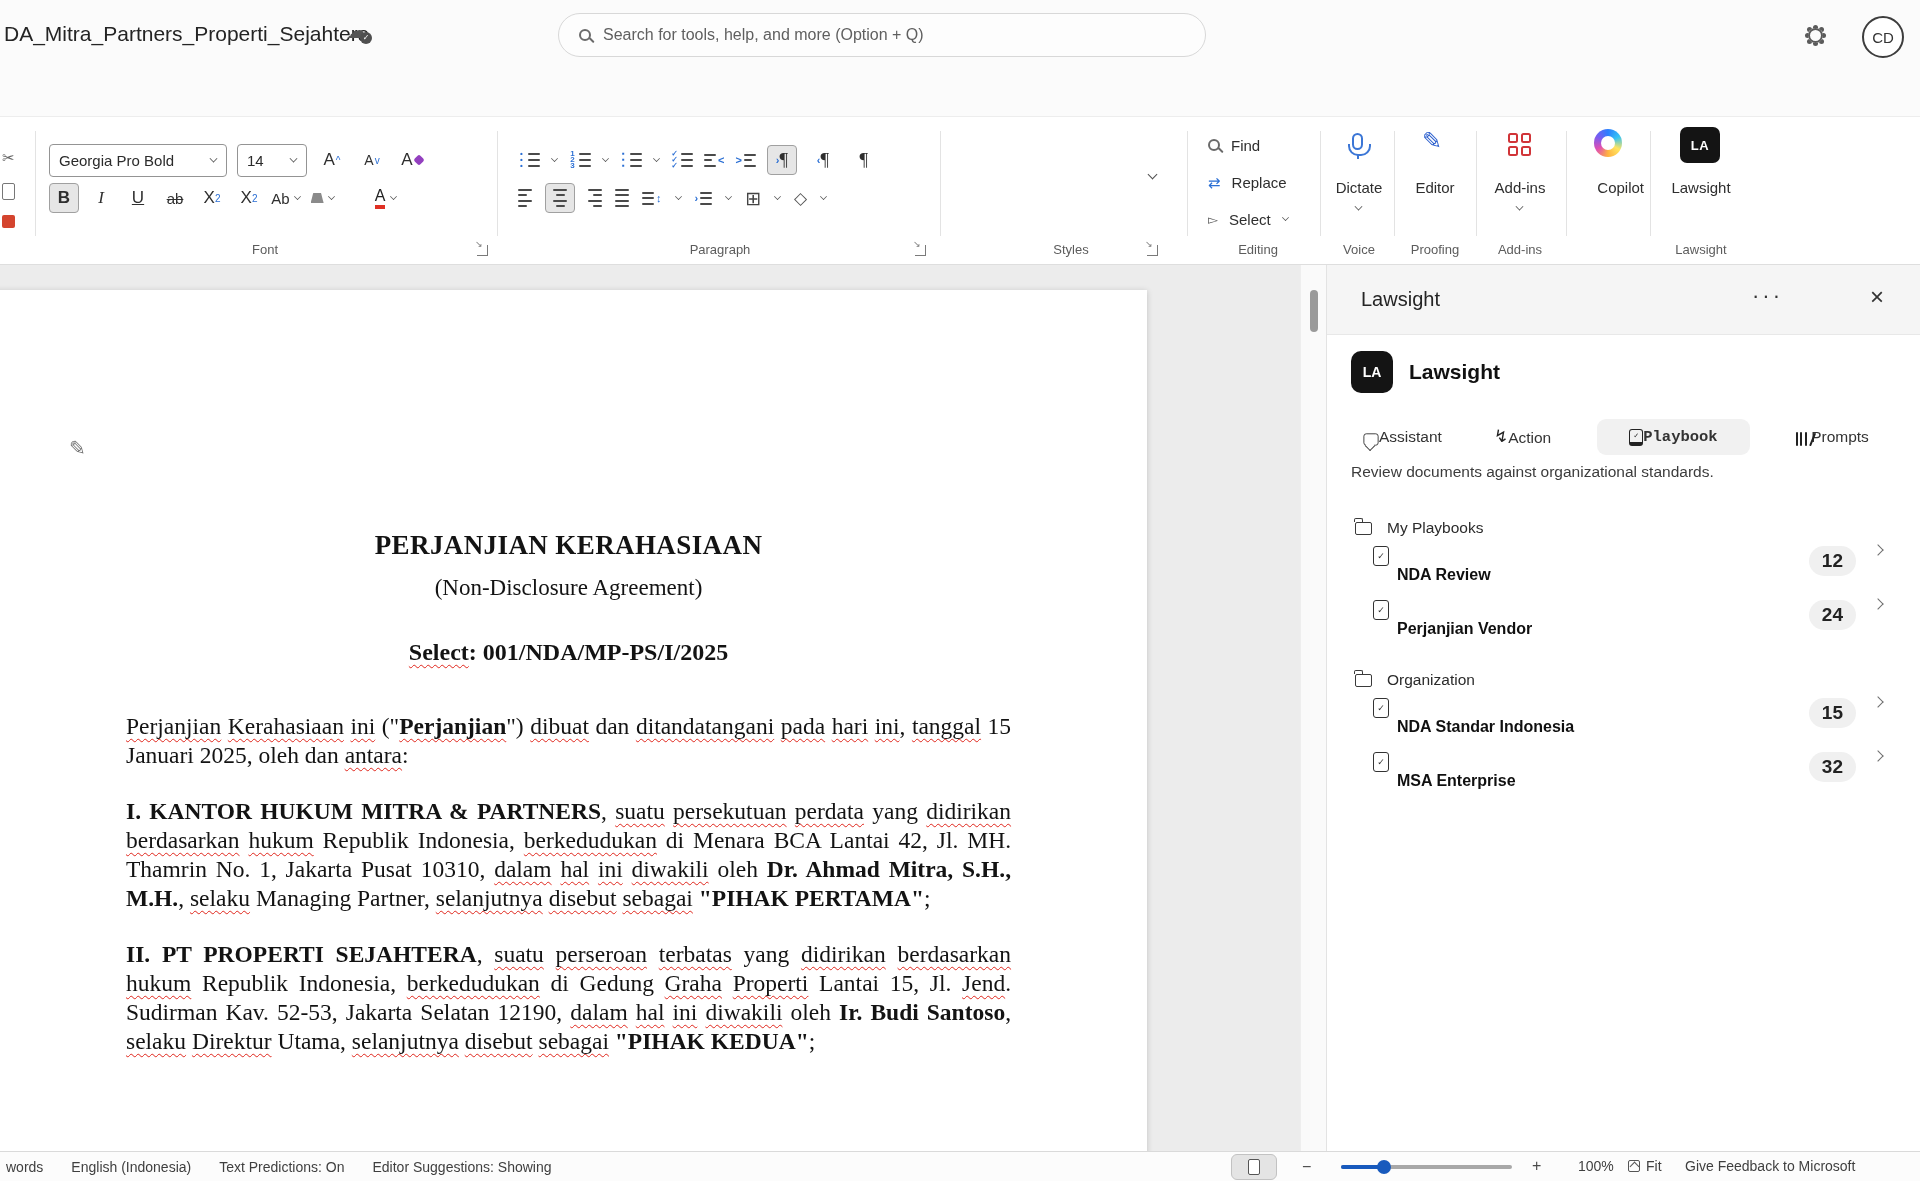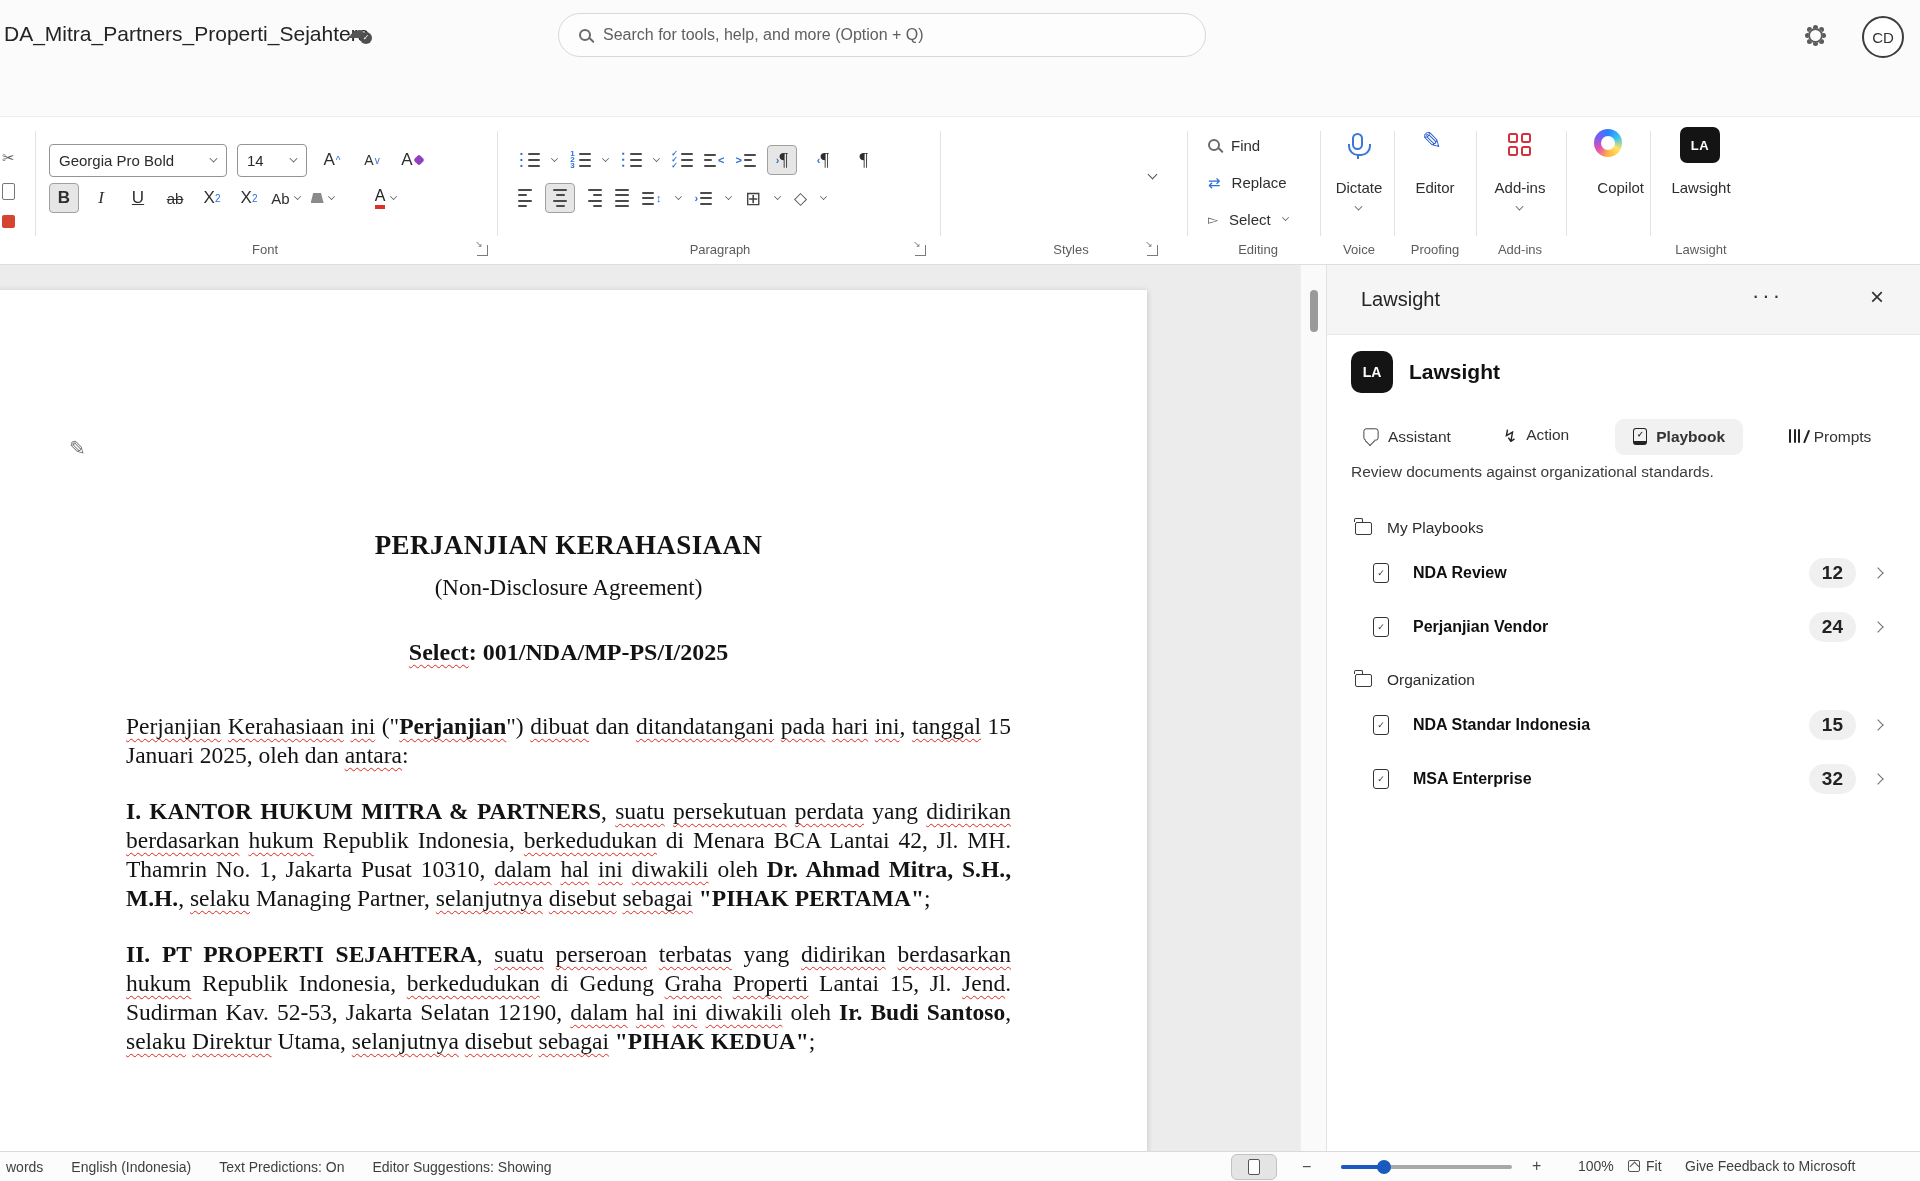--- a/index.html
+++ b/index.html
@@ -114,37 +114,37 @@
   #panel { position:absolute; top:265px; right:0; width:594px; height:886px; background:#fff; border-left:1px solid #e3e3e3; }
   #panel-header { position:absolute; top:0; left:0; right:0; height:70px; background:#f5f5f5; border-bottom:1px solid #e8e8e8; }
   #panel-header .ttl { position:absolute; left:34px; top:23px; font-size:20px; color:#242424; }
   .more-dots { position:absolute; left:425px; top:18px; font-size:22px; letter-spacing:3px; color:#333; }
   .close-x { position:absolute; left:543px; top:18px; font-size:24px; color:#333; }
   .brand-row { position:absolute; top:86px; left:24px; display:flex; align-items:center; gap:16px; }
   .brand-logo { width:42px; height:42px; background:#141414; border-radius:10px; color:#fff; display:flex;
                 align-items:center; justify-content:center; font-size:14px; font-weight:bold; }
   .brand-name { font-size:21px; font-weight:bold; color:#111; }
   #panel-tabs { position:absolute; top:152px; left:30px; right:30px; display:flex; align-items:center; gap:40px; }
-  .ptab { display:flex; align-items:flex-start; gap:9px; font-size:15.5px; color:#333; padding:9px 6px; }
-  .ptab.sel { background:#f1f1f1; border-radius:9px; padding:9px 18px; font-weight:bold; }
+  .ptab { display:flex; align-items:flex-end; gap:0; font-size:15.5px; color:#333; padding:9px 6px; }
+  .ptab.sel { background:#f1f1f1; border-radius:9px; padding:9px 32px; font-weight:bold;font-family:Liberation Mono, monospace; }
   .ic-book { width:14px; height:17px; border:1.7px solid #222; border-bottom-width:4px; border-radius:3px;
              display:flex; align-items:center; justify-content:center; }
   .ic-book::after { content:"✓"; font-size:8px; color:#222; }
   .ic-bolt { font-size:17px; color:#222; }
   .ic-prompts { display:inline-flex; gap:2.5px; align-items:flex-end; height:15px; }
   .ic-prompts i { width:2px; height:14px; background:#222; border-radius:1px; }
   .ic-prompts i:last-child { transform:rotate(22deg); transform-origin:bottom; }
   .panel-desc { position:absolute; top:198px; left:24px; font-size:15.5px; color:#3c3c3c; }
   #panel-groups { position:absolute; top:245px; left:0; right:0; }
   .pgroup-h { height:36px; display:flex; align-items:center; gap:15px; padding-left:28px; font-size:15.5px; color:#2b2b2b; }
   .pgroup-h.gap { margin-top:8px; }
   .ic-folder { width:17px; height:13px; border:1.7px solid #3a3a3a; border-radius:2px; position:relative; }
   .ic-folder::before { content:""; position:absolute; top:-4.5px; left:-1.7px; width:7px; height:3px;
                        border:1.7px solid #3a3a3a; border-bottom:none; border-radius:2px 2px 0 0; }
-  .pitem { height:54px; display:flex; align-items:center; padding-left:46px; position:relative; }
+  .pitem { height:54px; display:flex; padding-left:46px; position:relative;flex-direction:column; }
   .ic-doc { width:16px; height:20px; border:1.7px solid #333; border-radius:3px; display:flex; align-items:center;
             justify-content:center; flex:0 0 auto; }
   .ic-doc::after { content:"✓"; font-size:9px; color:#333; }
   .pitem .nm { margin-left:24px; font-size:16px; font-weight:600; color:#101010; }
   .pitem .badge { position:absolute; right:64px; background:#f0f0f0; border-radius:999px; padding:4px 13px;
                   font-size:19px; font-weight:600; color:#222; }
   .chev-r { position:absolute; right:38px; width:8px; height:8px; border-right:1.8px solid #6e6e6e;
             border-top:1.8px solid #6e6e6e; transform:rotate(45deg); }
 
   

